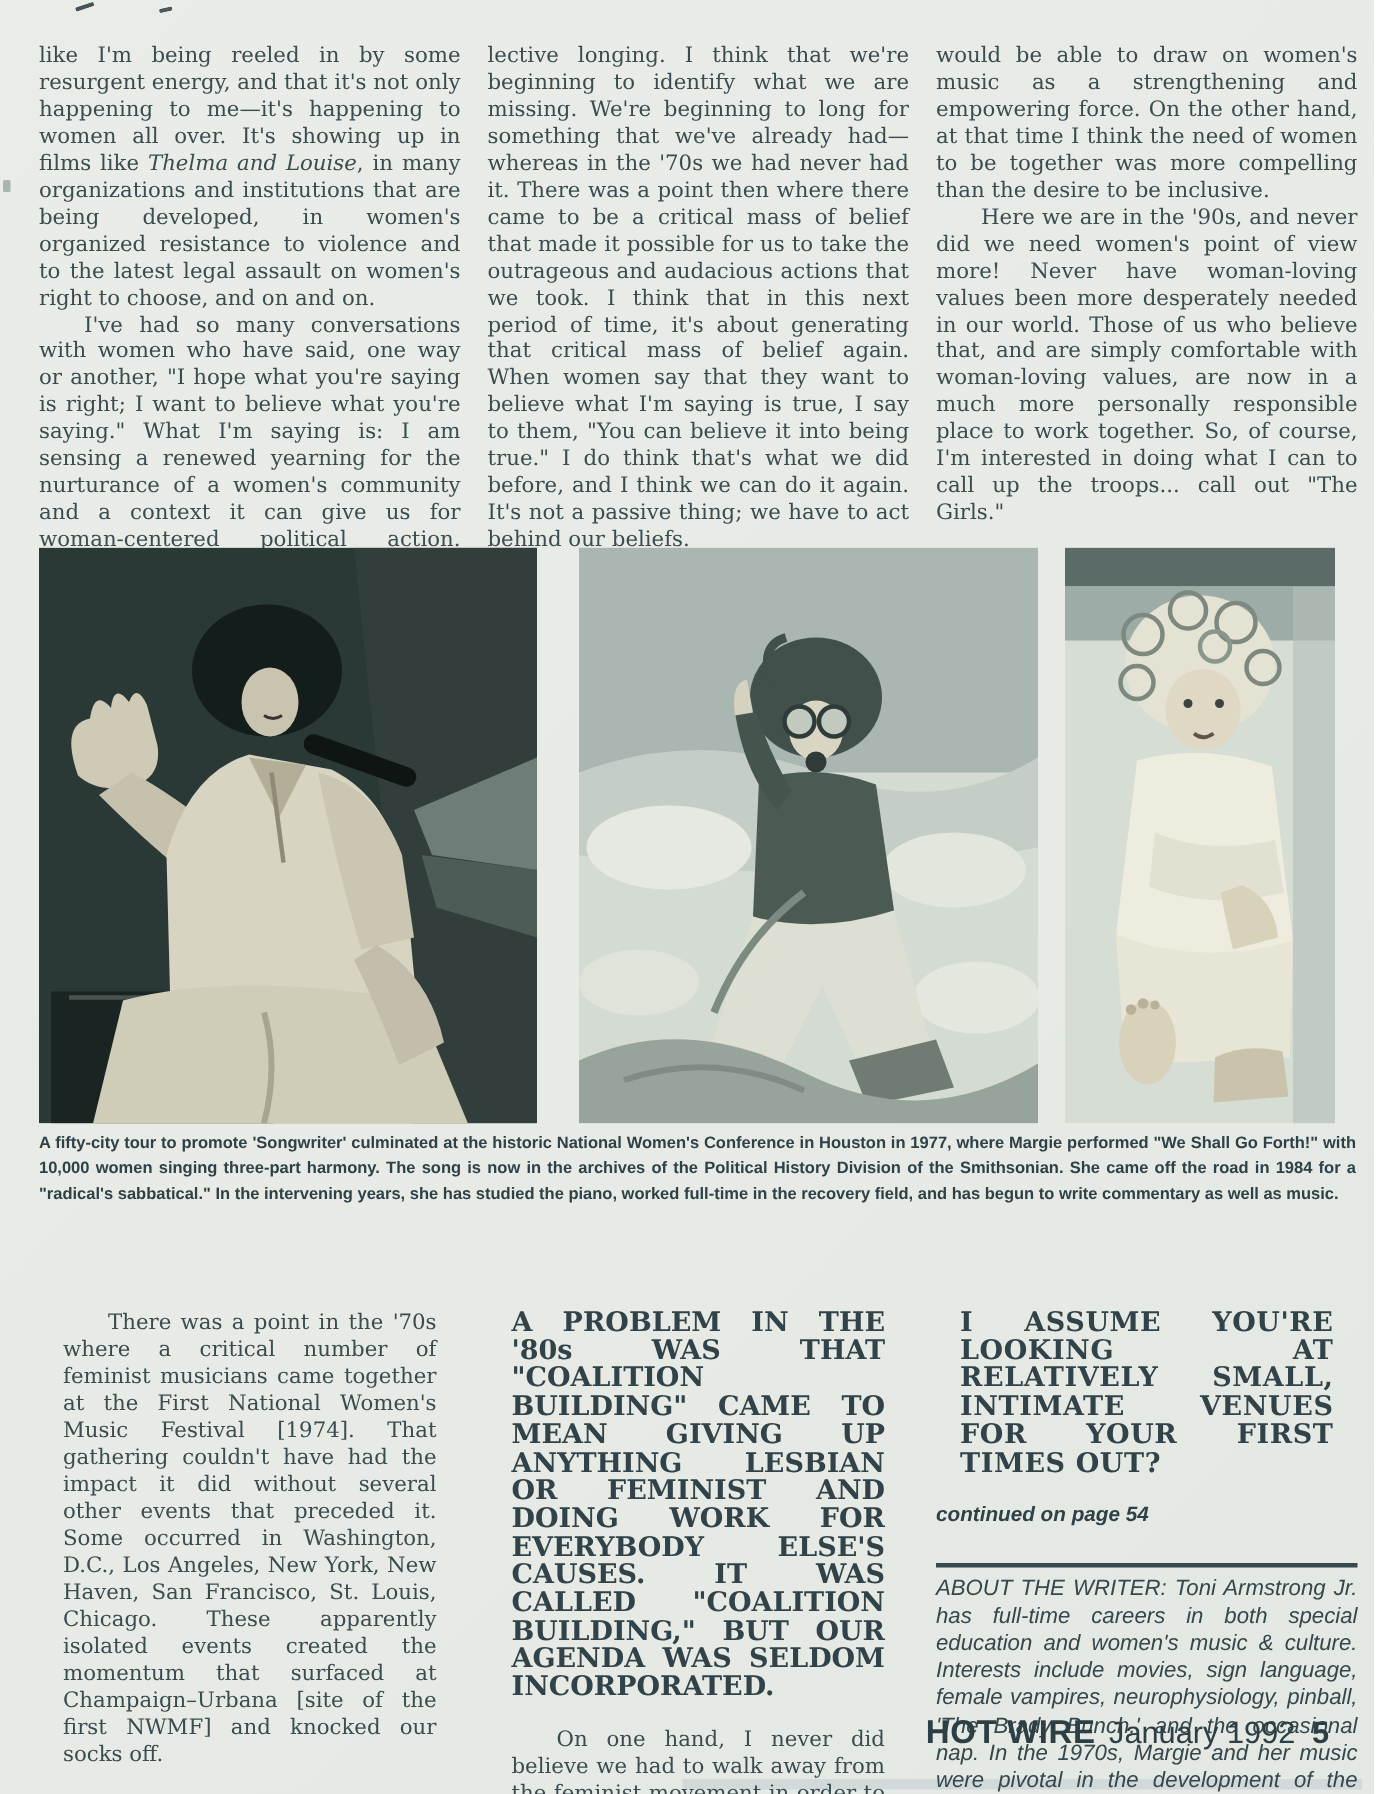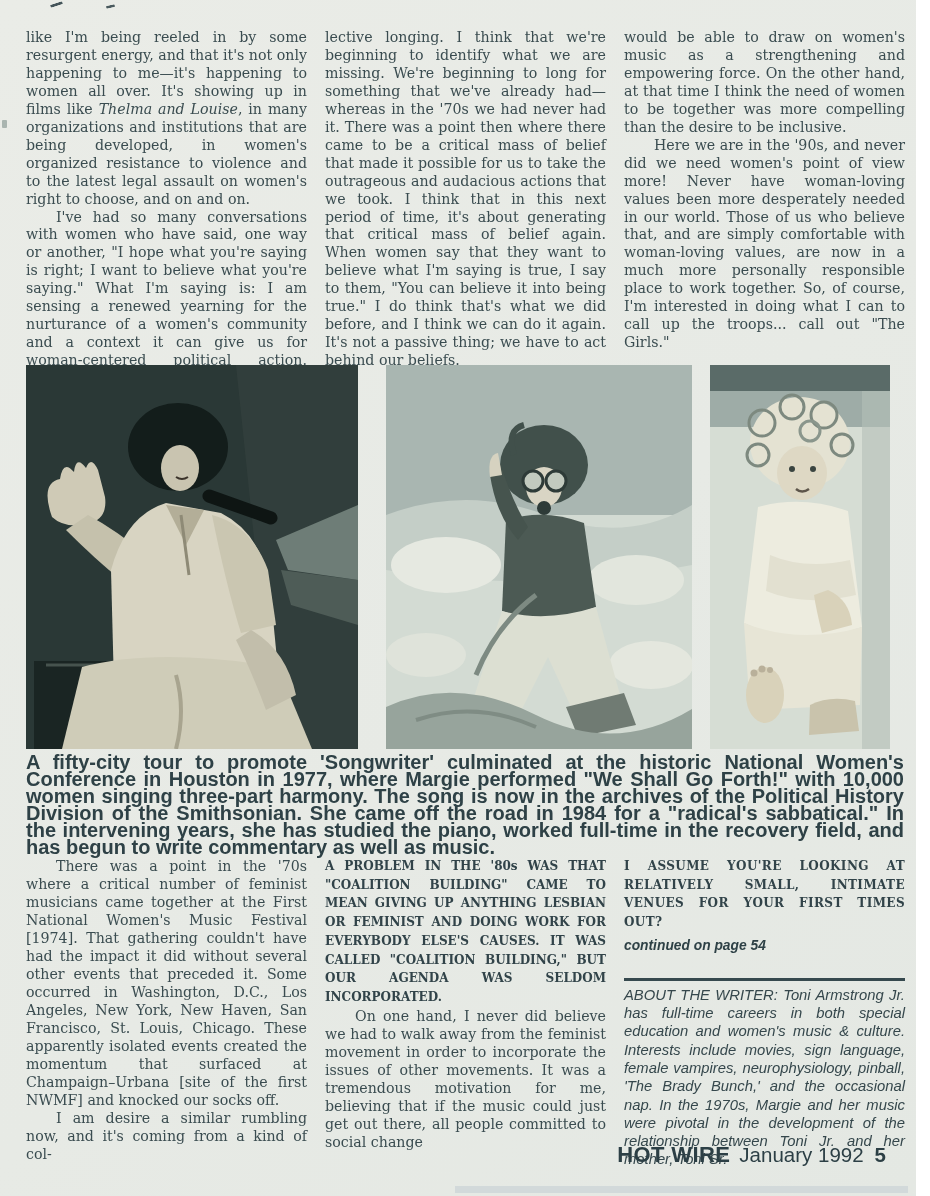--- a/index.html
+++ b/index.html
@@ -17,27 +17,27 @@
   .photos{position:absolute;top:365px;left:26px;width:864px;height:384px;display:flex;}
   .photo{height:384px;overflow:hidden;}
   .photo svg{display:block;width:100%;height:100%;}
   #photo1{width:332px;margin-right:28px;}
   #photo2{width:306px;margin-right:18px;}
   #photo3{width:180px;}
   
   .caption{
     position:absolute;top:754px;left:26px;width:878px;
     font-family:"Liberation Sans",sans-serif;font-weight:bold;
-    font-size:20px;line-height:17px;text-align:justify;color:#2e4146;
+    font-size:11px;line-height:17px;text-align:justify;color:#2e4146;
   }
   
   .bottom-section{position:absolute;top:857px;left:26px;width:879px;display:flex;gap:18px;}
   .bcol{width:281px;font-size:14.2px;line-height:18px;text-align:justify;}
-  .bcol p{margin:0;}
-  .bhead{font-weight:bold;font-size:12px;line-height:18.7px;color:#314349;}
+  .bcol p{margin:16px;}
+  .bhead{font-weight:bold;font-size:18px;line-height:18.7px;color:#314349;}
   .bhead-spaced{letter-spacing:.4px;}
   .continued{
     font-family:"Liberation Sans",sans-serif;font-style:italic;font-weight:bold;
     font-size:13.8px;text-align:left;margin-top:5px;color:#2e4146;
   }
   .about{
     border-top:3px solid #36494e;margin-top:23px;padding-top:5px;
     font-family:"Liberation Sans",sans-serif;font-style:italic;
     font-size:14.8px;line-height:18.3px;text-align:justify;color:#35474c;
   }

